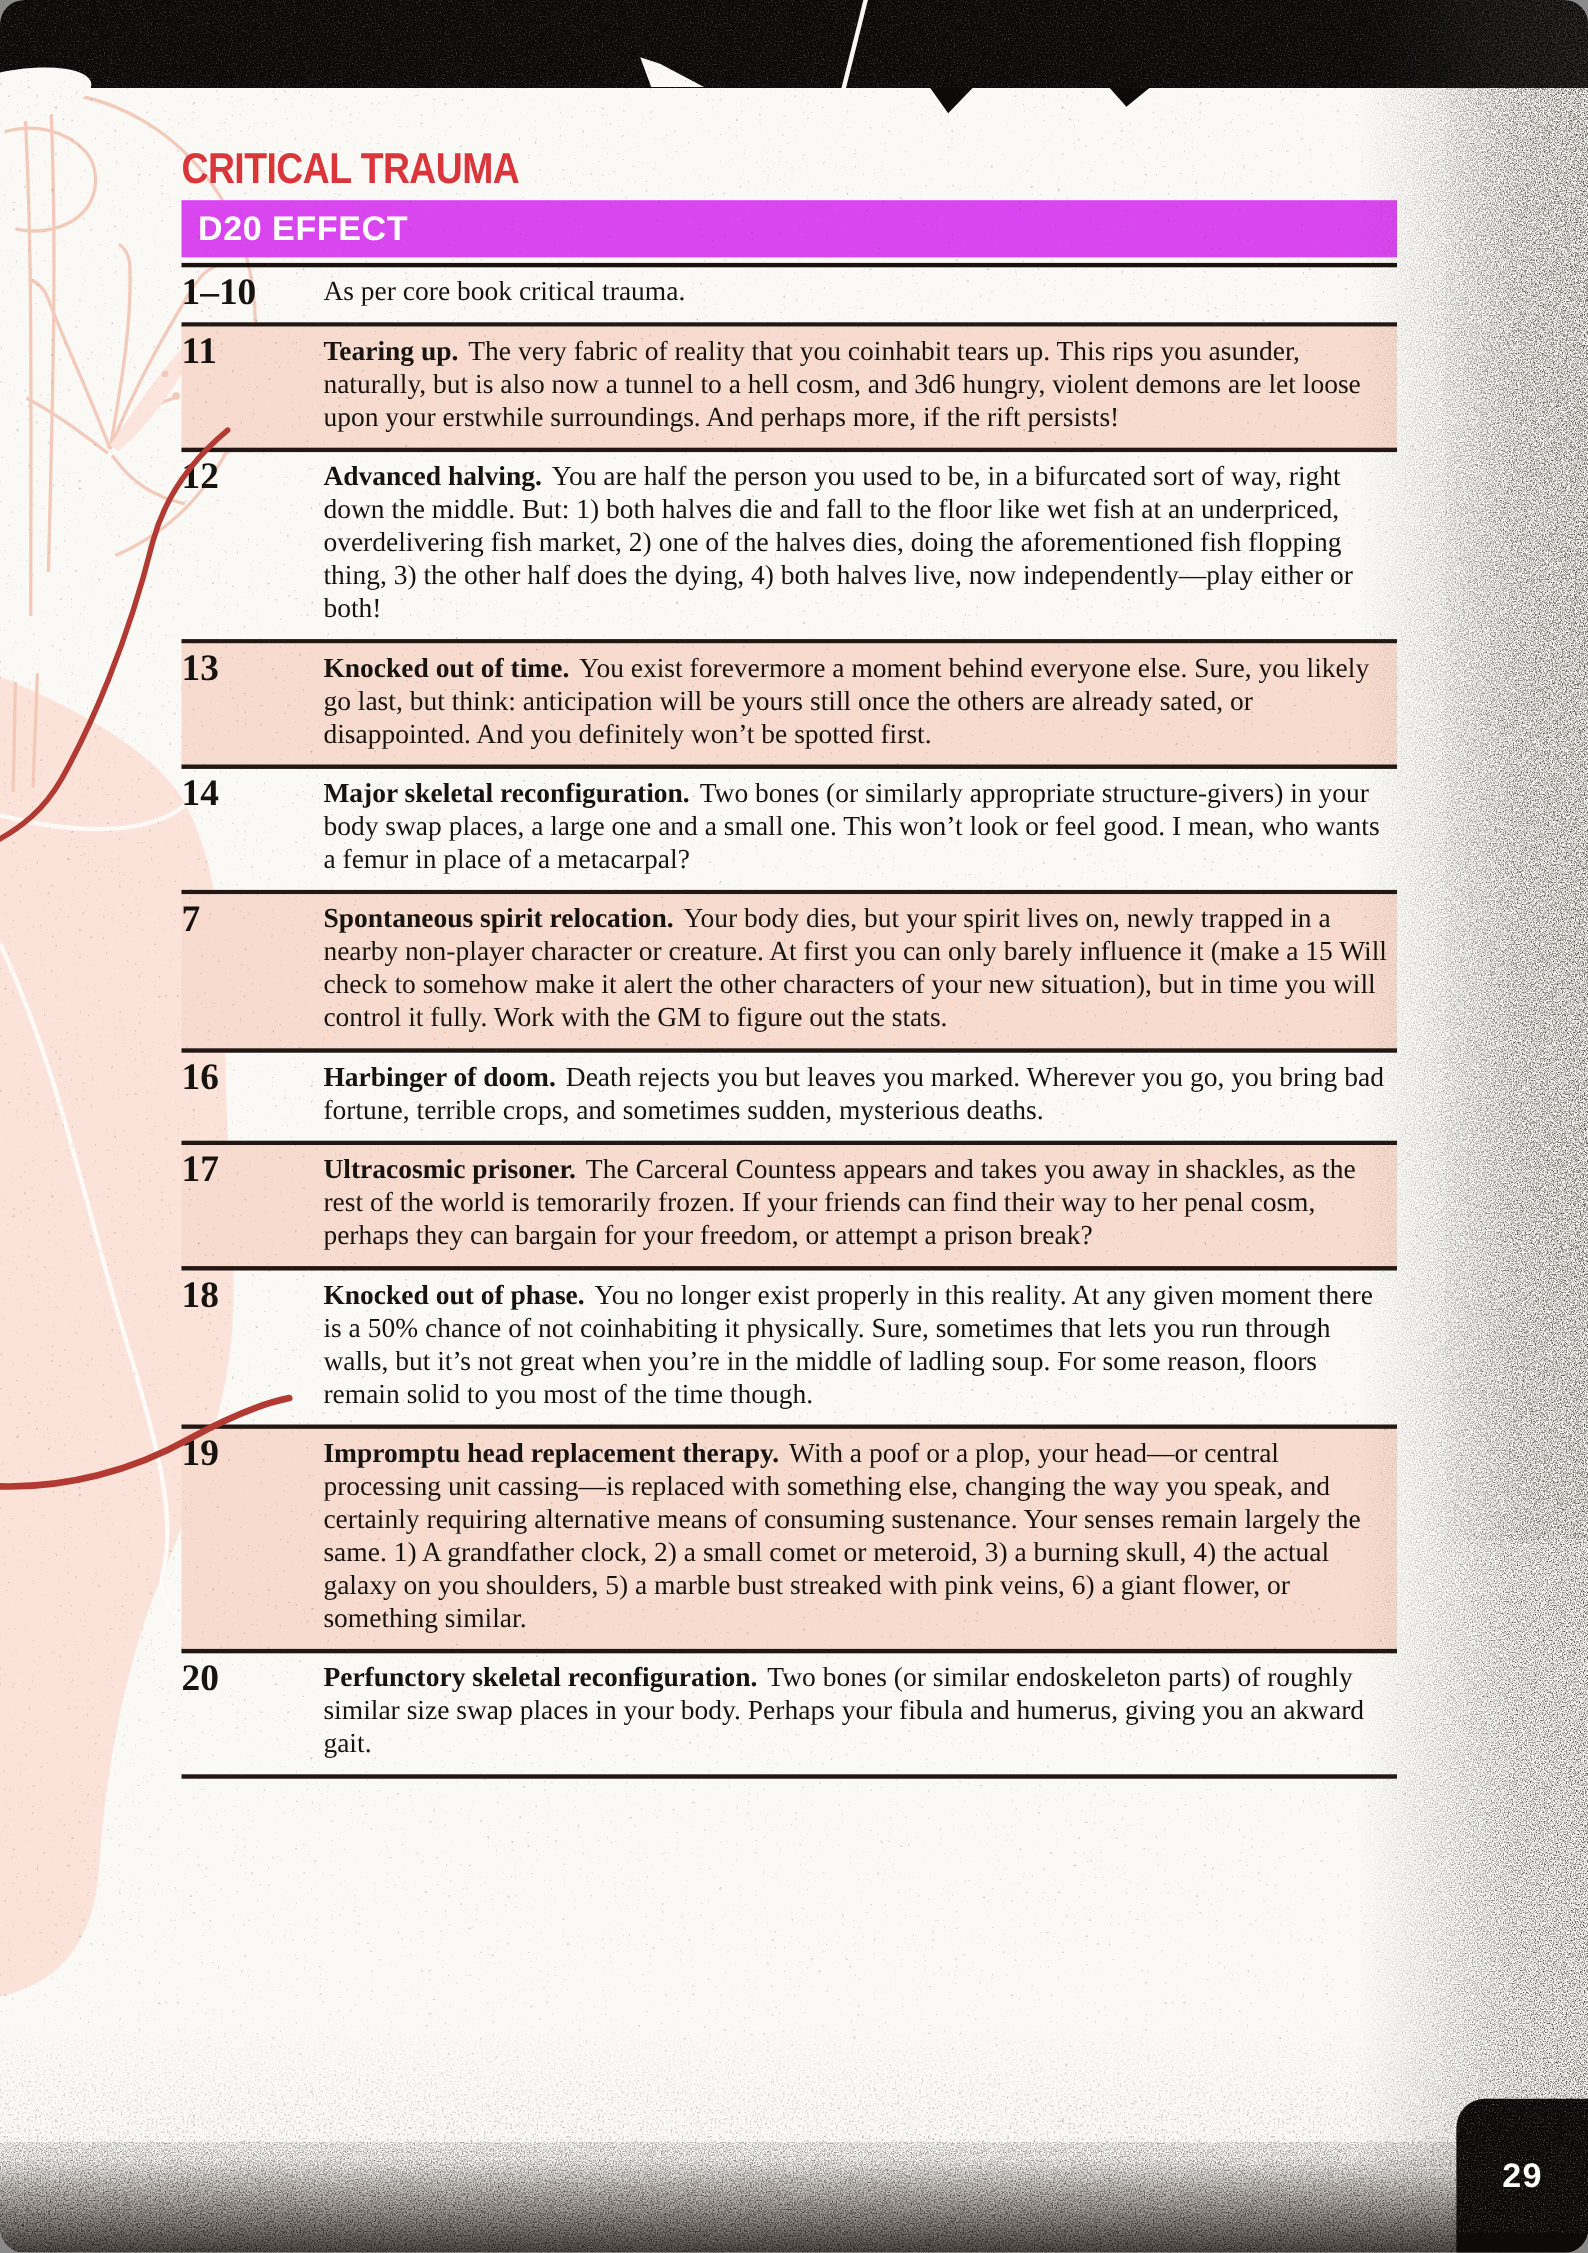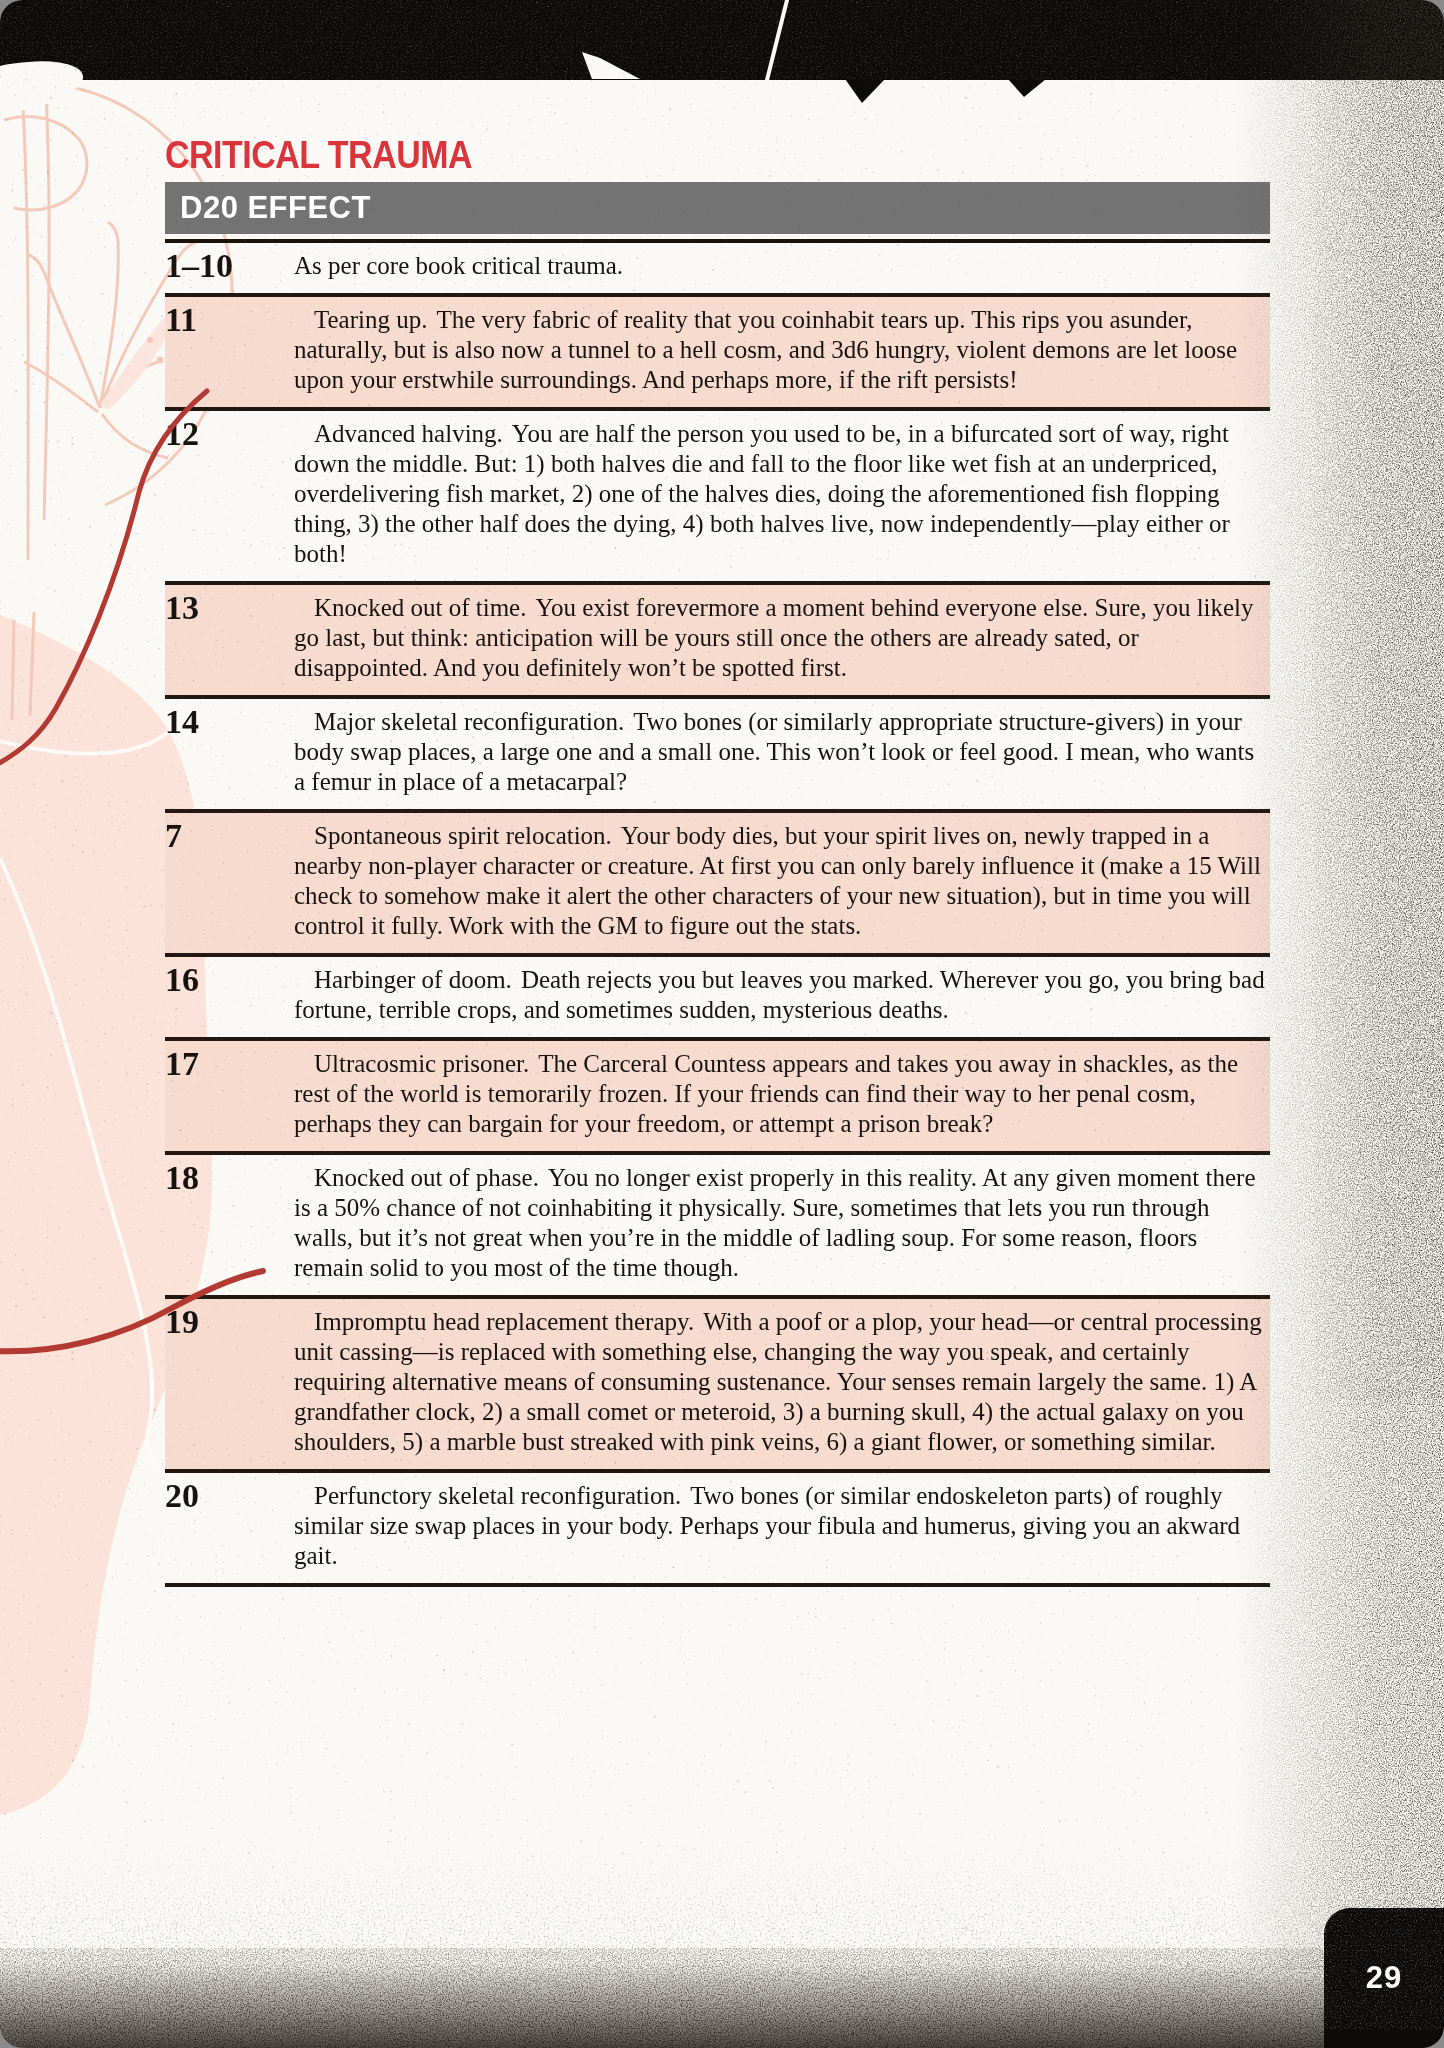--- a/index.html
+++ b/index.html
@@ -29,34 +29,34 @@
   
   .top-bar { position:absolute; left:0; top:0; width:1444px; height:130px; z-index:3; pointer-events:none; }
   
   .content { position:absolute; left:165px; top:132px; width:1105px; z-index:2; }
   .title {
     font-family:"Liberation Sans", sans-serif; font-weight:bold; font-size:35px; line-height:40px;
     letter-spacing:-.5px; color:#d9353b; margin:0 0 10px 0;
     transform:scale(.97,1.12); transform-origin:left top;
   }
   .header-bar {
-    height:52px; background:#737373; color:#fff; display:flex; align-items:center;
+    height:52px; background:#d946ef; color:#fff; display:flex; align-items:center;
     font-family:"Liberation Sans", sans-serif; font-weight:bold; font-size:31px; letter-spacing:.5px;
     padding-left:15px; box-sizing:border-box;
   }
   .hgap { margin-left:9px; }
   .header-rule { height:4px; background:#1a120c; margin-top:5px; }
   .row {
     display:flex; border-bottom:4px solid #221712;
     padding:8px 0 12px 0; font-size:25px; line-height:30px;
   }
   .row.highlight { background:#f8dbcf; }
   .roll { flex:none; width:115px; text-align:left; font-weight:bold; font-size:34px; }
   .effect { flex:1; margin-left:14px; max-width:976px; }
-  .lead { font-weight:normal; margin-right:9px;margin-left:20px; }
+  .lead { font-weight:bold; margin-right:9px; }
   .lead:empty { display:none; margin:0; }
   
   .page-tab {
     position:absolute; right:0; bottom:0; width:120px; height:140px; z-index:6;
     background:#0d0b09; border-radius:26px 0 0 0;
     display:flex; align-items:center; justify-content:center;
   }
   .page-tab .num {
     font-family:"Liberation Sans", sans-serif; font-weight:bold; font-size:31px; color:#fff; letter-spacing:1px;
   }

